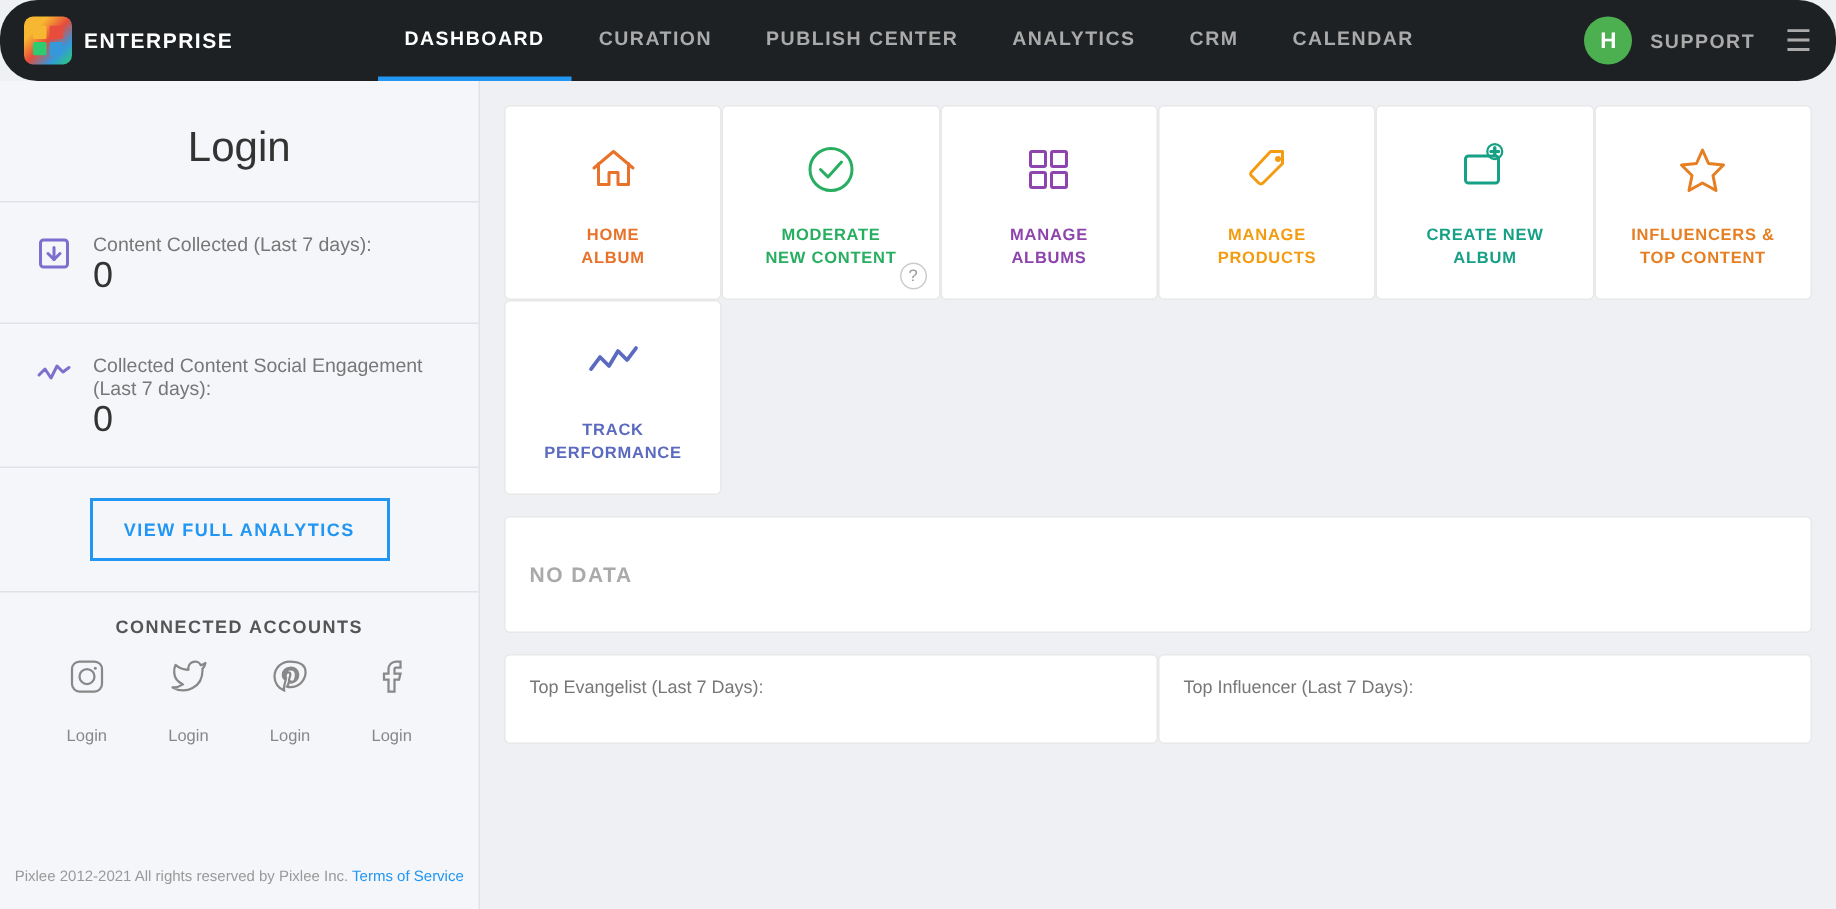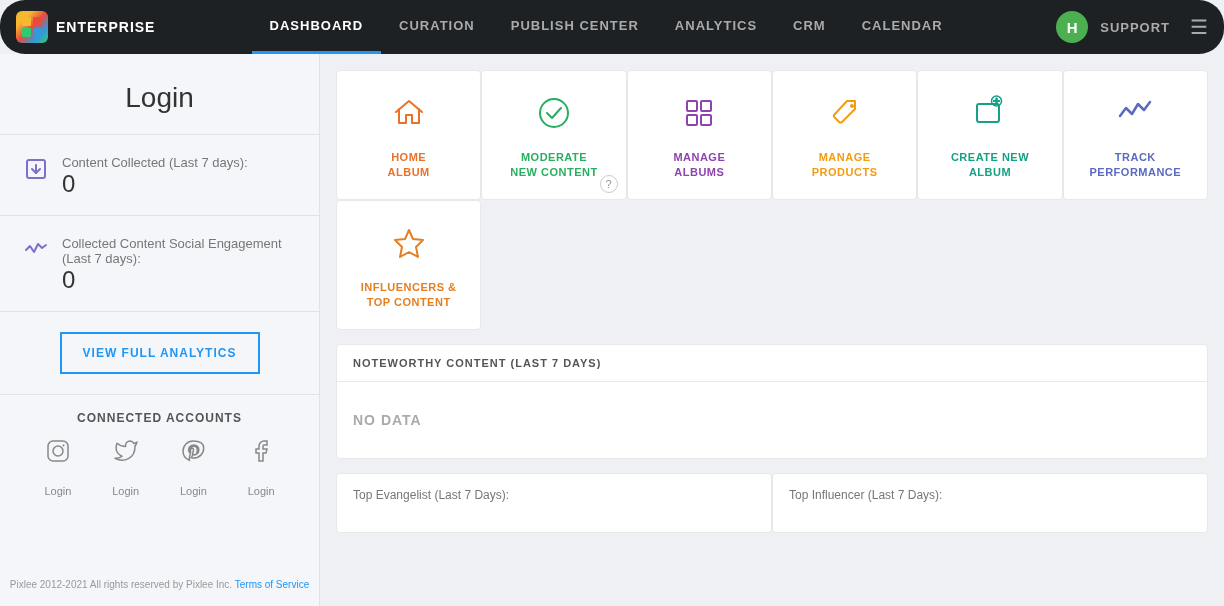--- a/index.html
+++ b/index.html
@@ -480,43 +480,42 @@
             <line x1="23" y1="7" x2="28" y2="7"></line>
             <line x1="25.5" y1="4.5" x2="25.5" y2="9.5"></line>
             <circle cx="25.5" cy="7" r="5" stroke="#16a085" stroke-width="1.5"></circle>
             <line x1="23" y1="7" x2="28" y2="7"></line>
             <line x1="25.5" y1="4.5" x2="25.5" y2="9.5"></line>
           </svg>
         </span>
         <span class="card-label">CREATE NEW<br>ALBUM</span>
       </div>
 
+      <div class="card card-star-orange">
+        <span class="card-icon">
+          <svg class="icon-svg" viewBox="0 0 38 38" fill="none" stroke="#e67e22" stroke-width="2" stroke-linecap="round" stroke-linejoin="round">
+            <polygon points="19,6 23,15 33,16 26,23 28,33 19,28 10,33 12,23 5,16 15,15"></polygon>
+          </svg>
+        </span>
+        <span class="card-label">INFLUENCERS &amp;<br>TOP CONTENT</span>
+      </div>
+
       <div class="card card-blue-purple">
         <span class="card-icon">
           <svg class="icon-svg" viewBox="0 0 38 38" fill="none" stroke="#5b6abf" stroke-width="2.5" stroke-linecap="round" stroke-linejoin="round">
             <polyline points="4,22 10,14 16,20 22,10 28,16 34,8"></polyline>
           </svg>
         </span>
         <span class="card-label">TRACK<br>PERFORMANCE</span>
       </div>
 
-      <div class="card card-star-orange">
-        <span class="card-icon">
-          <svg class="icon-svg" viewBox="0 0 38 38" fill="none" stroke="#e67e22" stroke-width="2" stroke-linecap="round" stroke-linejoin="round">
-            <polygon points="19,6 23,15 33,16 26,23 28,33 19,28 10,33 12,23 5,16 15,15"></polygon>
-          </svg>
-        </span>
-        <span class="card-label">INFLUENCERS &amp;<br>TOP CONTENT</span>
-      </div>
-
 
     </div>
 
     <div class="noteworthy-section">
-      <div class="noteworthy-header">NOTEWORTHY CONTENT (LAST 7 DAYS)</div>
       <div class="noteworthy-body">NO DATA</div>
     </div>
 
     <div class="bottom-cards">
       <div class="bottom-card">
         <div class="bottom-card-label">Top Evangelist (Last 7 Days):</div>
       </div>
       <div class="bottom-card">
         <div class="bottom-card-label">Top Influencer (Last 7 Days):</div>
       </div>

